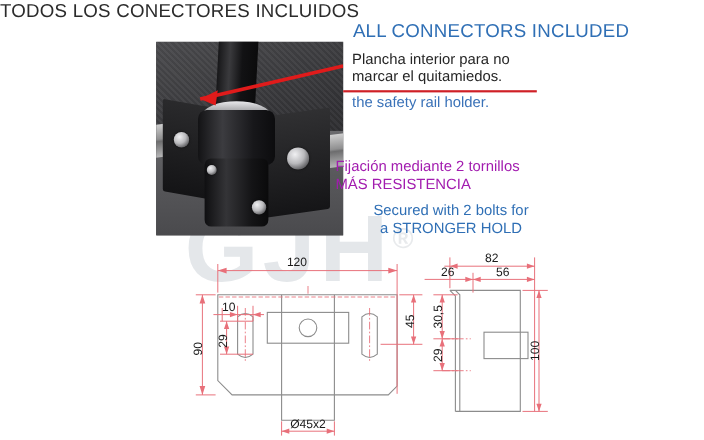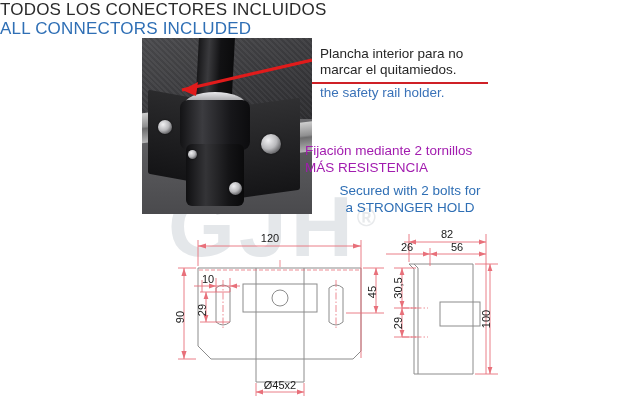--- a/index.html
+++ b/index.html
@@ -19,21 +19,21 @@
     user-select:none;white-space:nowrap;margin-top:19px;
   }
   .watermark .reg{font-size:26px;vertical-align:super;color:#e8eaec;}
 
   
   .title-es{
     position:absolute;left:0;top:0;width:640px;text-align:left;
     font-size:17px;color:#2b2b2b;letter-spacing:.2px;white-space:nowrap;
   }
   .title-en{
-    position:absolute;left:0;top:19px;width:556px;text-align:left;
+    position:absolute;left:16px;top:19px;width:556px;text-align:right;
     font-size:17px;color:#2f6fb5;letter-spacing:.2px;white-space:nowrap;
   }
 
   
   .photo{
     position:absolute;left:142px;top:38px;width:170px;height:176px;
     overflow:hidden;background:#2c2c2e;
   }
   .ph-bgtop{position:absolute;left:0;top:0;width:100%;height:46%;
     background:

